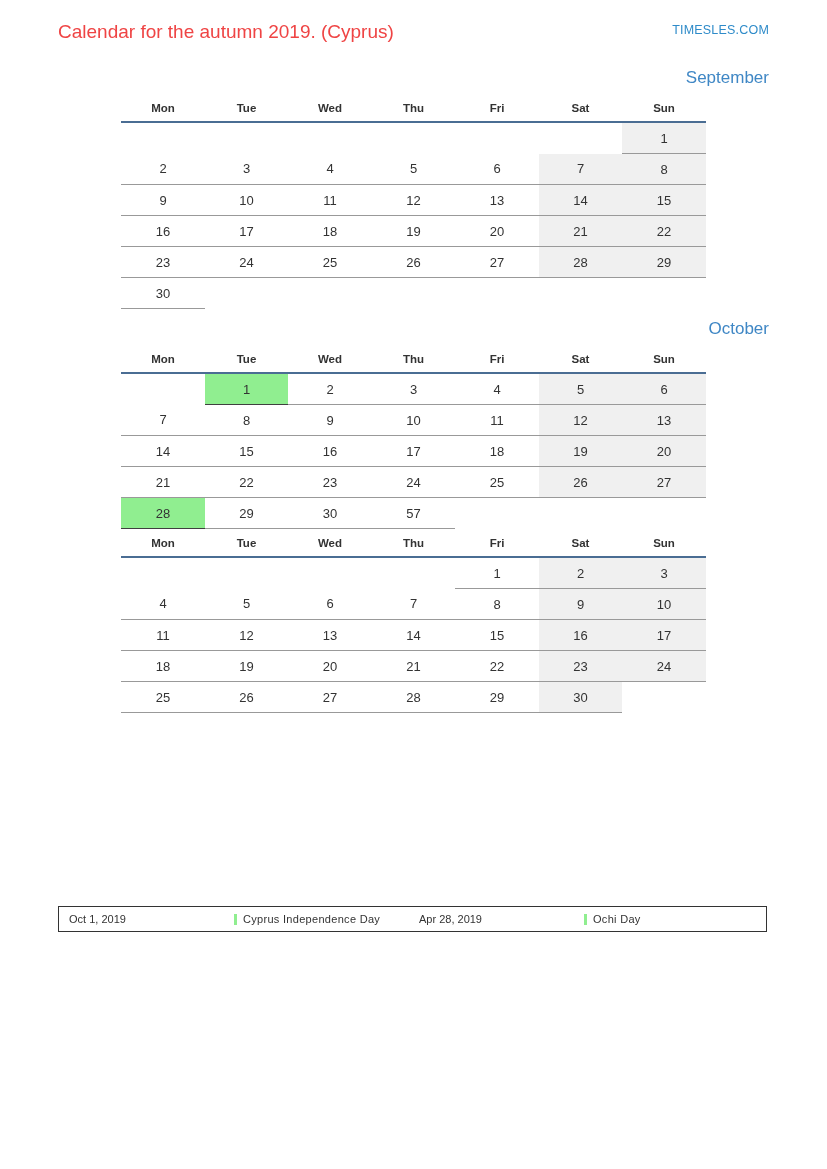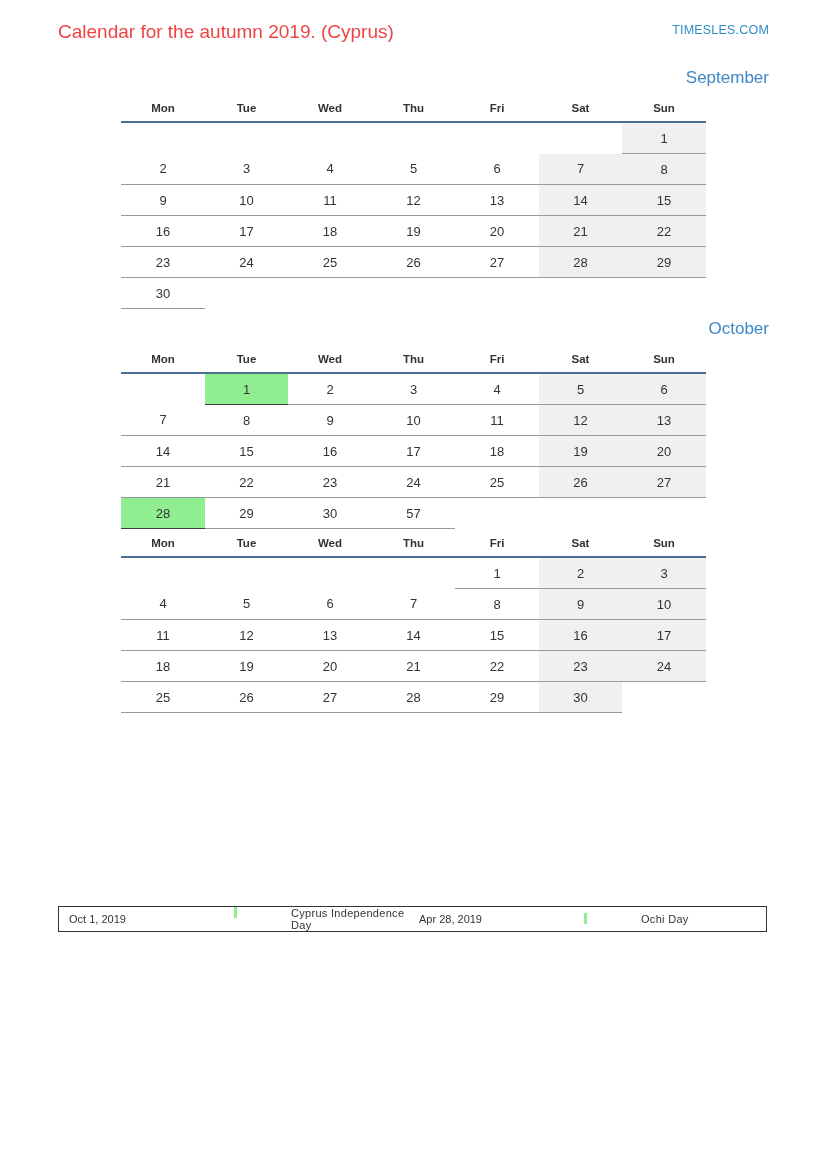--- a/index.html
+++ b/index.html
@@ -118,22 +118,21 @@
   .legend-marker {
     width: 3px;
     height: 11px;
     background: #90ee90;
     margin-right: 6px;
     flex: 0 0 auto;
   }
   .legend-label {
     width: 175px;
     display: flex;
-    align-items: flex-start;
-    gap: 48px;
+    align-items: flex-end;
   }
   .legend-name {
     letter-spacing: 0.3px;
   }
 </style>
 </head>
 <body>
 
 <div class="page">
 

